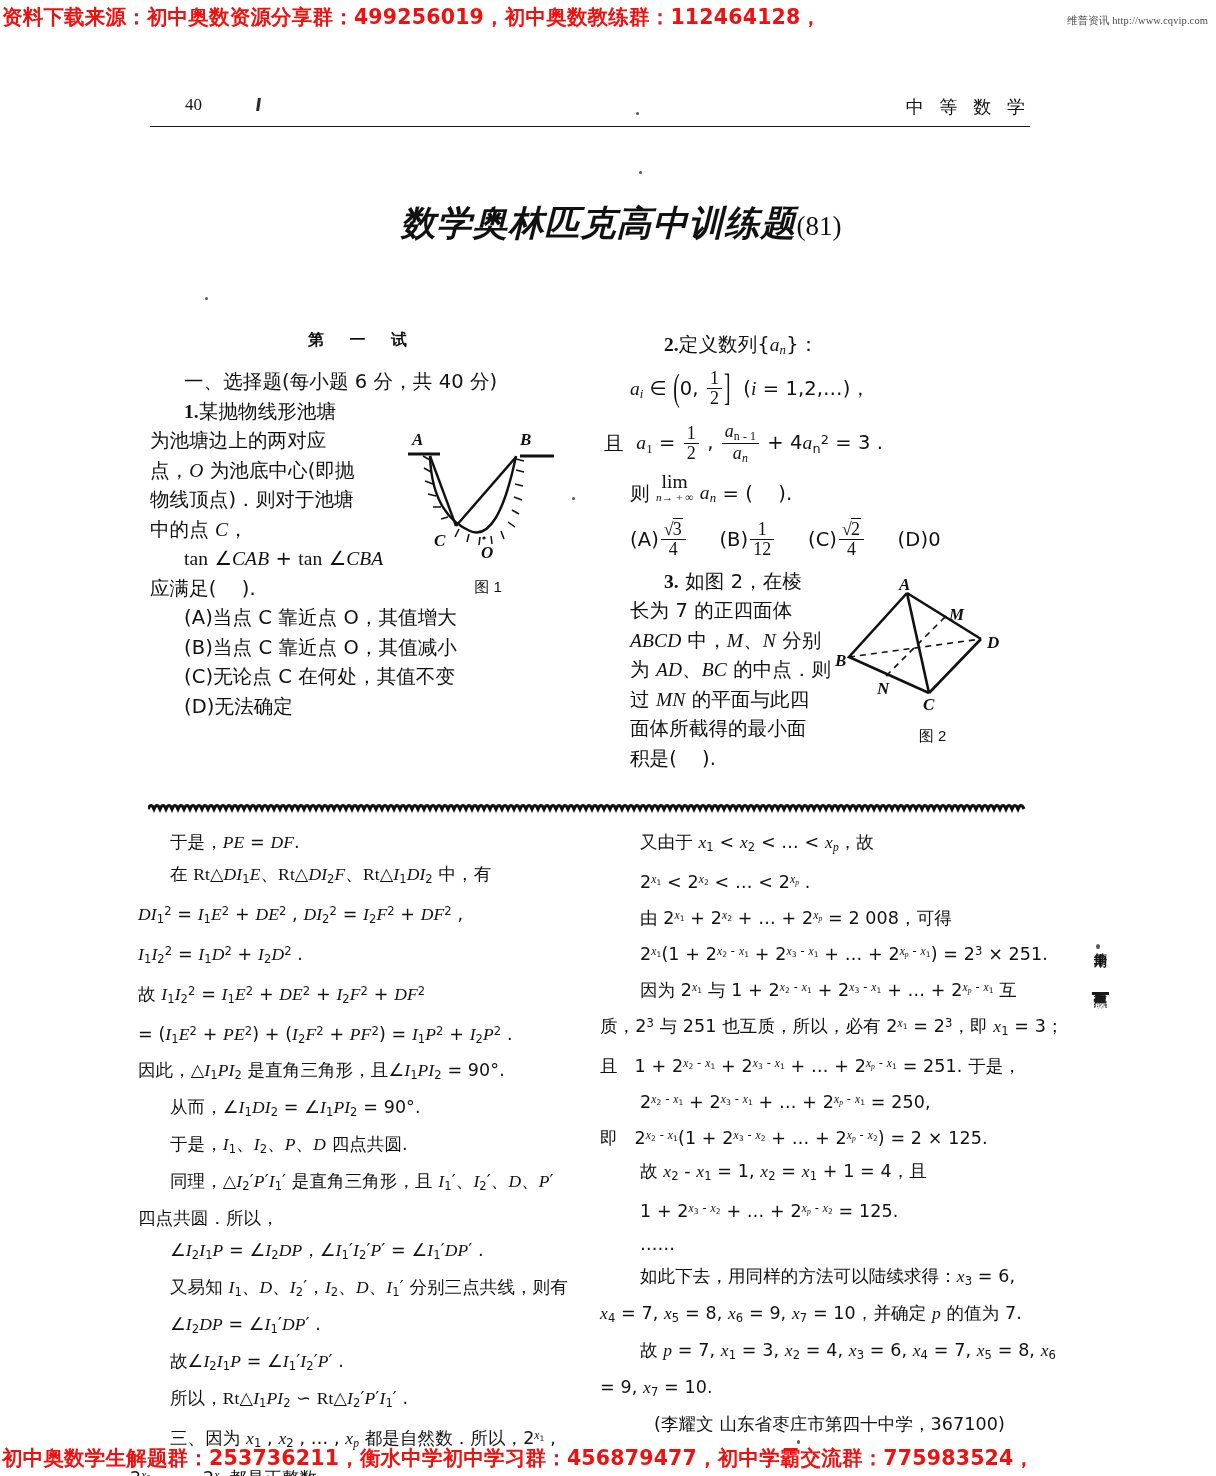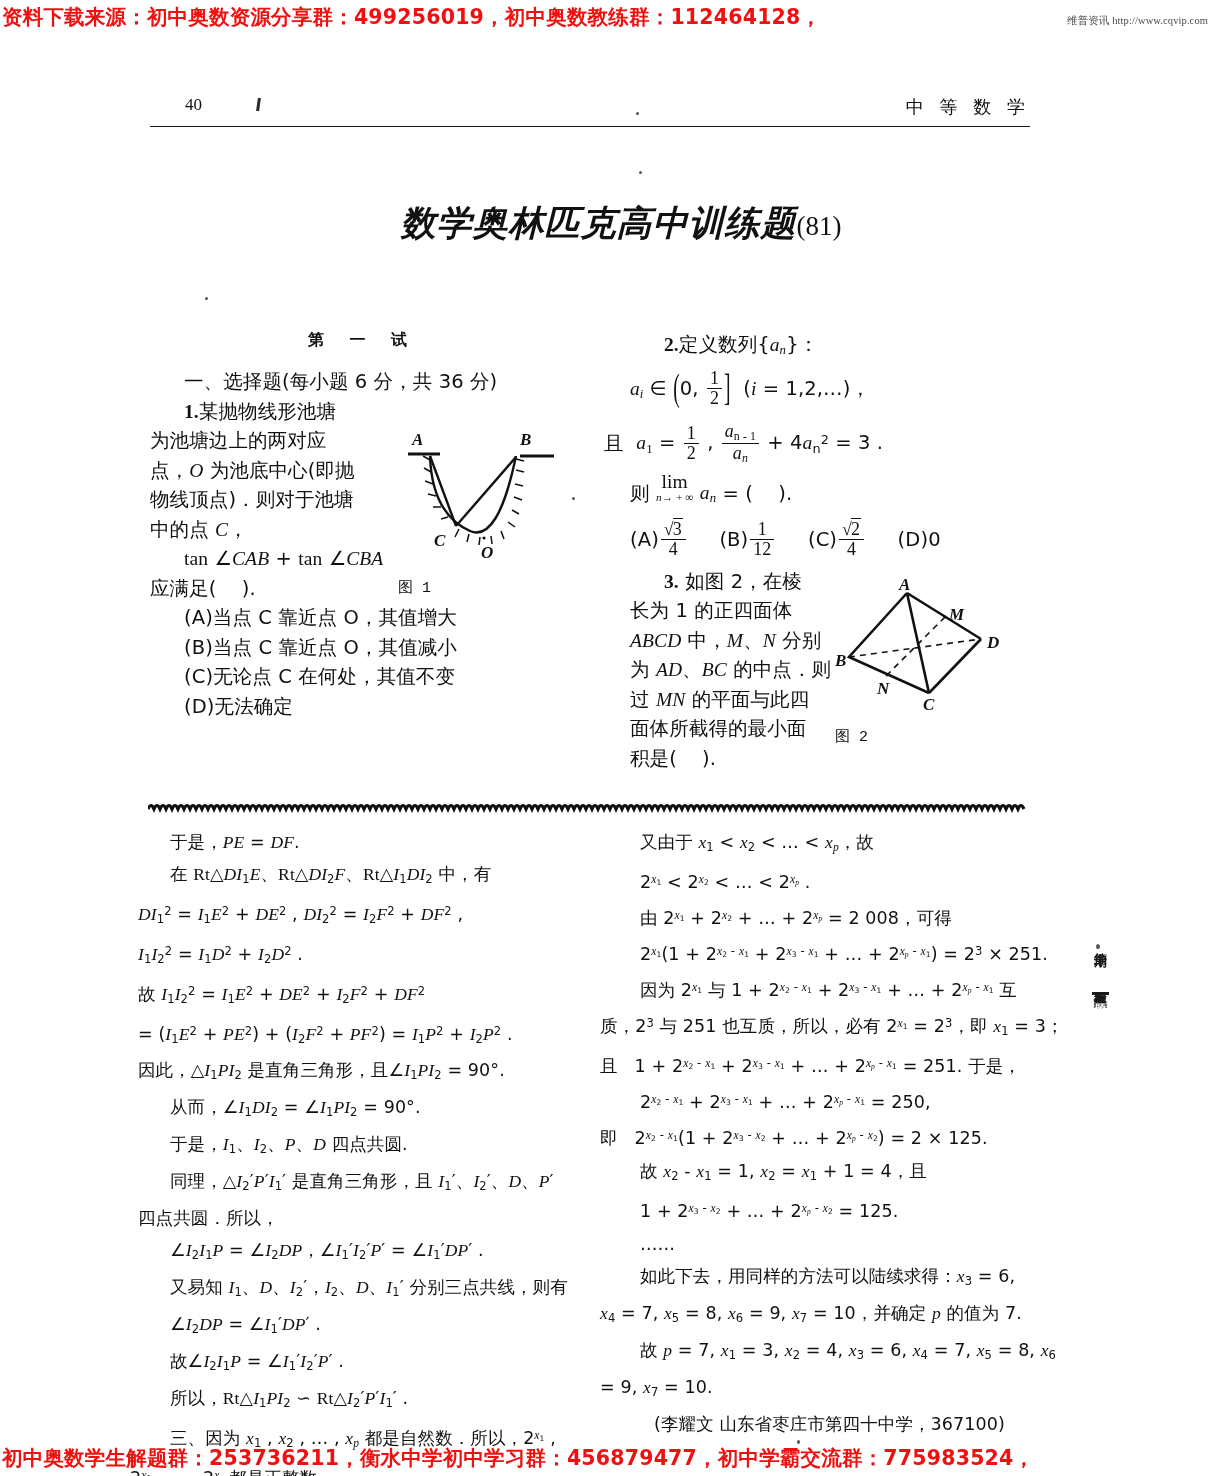--- a/index.html
+++ b/index.html
@@ -139,22 +139,23 @@
   #fig1-wrap {
     position: absolute;
     left: 248px;
     top: 100px;
     width: 180px;
     height: 175px;
   }
   #fig1-cap, #fig2-cap {
     position: absolute;
     width: 100%;
+    text-align: center;
     font-size: 15px;
-    font-family: Liberation Mono, monospace;
+    font-family: Liberation Sans, sans-serif;
   }
   #fig1-cap { top: 148px; }
 
   
   #fig2-wrap {
     position: absolute;
     left: 205px;
     top: 245px;
     width: 195px;
     height: 180px;
@@ -272,21 +273,21 @@
   <span id="journal-name">中 等 数 学</span>
   <div id="header-rule"></div>
 </div>
 
 <div id="article-title"><span>数学奥林匹克高中训练题</span><span class="serial">(81)</span></div>
 
 <div class="col" id="col-left-top">
 
   <div class="section-head">第 一 试</div>
 
-  <p class="p indent">一、选择题(每小题 6 分，共 36 分)</p>
+  <p class="p indent">一、选择题(每小题 6 分，共 40 分)</p>
 
   <p class="p indent">
     <b class="mathup">1.</b>某抛物线形池塘
   </p>
   <p class="p">为池塘边上的两对应</p>
   <p class="p">点，<i class="mathy">O</i> 为池底中心(即抛</p>
   <p class="p">物线顶点)．则对于池塘</p>
   <p class="p">中的点 <i class="mathy">C</i>，</p>
   <p class="p indent">
     <span class="mathup">tan</span> ∠<i class="mathy">CAB</i> + <span class="mathup">tan</span> ∠<i class="mathy">CBA</i>
@@ -369,21 +370,21 @@
     <span>(B)<span class="frac"><span class="num">1</span><span class="den">12</span></span></span>
     &nbsp;&nbsp;&nbsp;
     <span>(C)<span class="frac"><span class="num radic">√<span class="rad-body">2</span></span><span class="den">4</span></span></span>
     &nbsp;&nbsp;&nbsp;
     <span>(D)0</span>
   </p>
 
   <p class="p indent" style="margin-top:6px;">
     <b class="mathup">3.</b> 如图 2，在棱
   </p>
-  <p class="p">长为 1 的正四面体</p>
+  <p class="p">长为 7 的正四面体</p>
   <p class="p"><i class="mathy">ABCD</i> 中，<i class="mathy">M</i>、<i class="mathy">N</i> 分别</p>
   <p class="p">为 <i class="mathy">AD</i>、<i class="mathy">BC</i> 的中点．则</p>
   <p class="p">过 <i class="mathy">MN</i> 的平面与此四</p>
   <p class="p">面体所截得的最小面</p>
   <p class="p">积是(&nbsp;&nbsp;&nbsp;&nbsp;).</p>
 
   <div id="fig2-wrap">
     <svg width="195" height="155" viewBox="0 0 195 155">
 
       <polyline points="72,18 14,82 94,118" fill="none" stroke="#111" stroke-width="2.6"></polyline>

